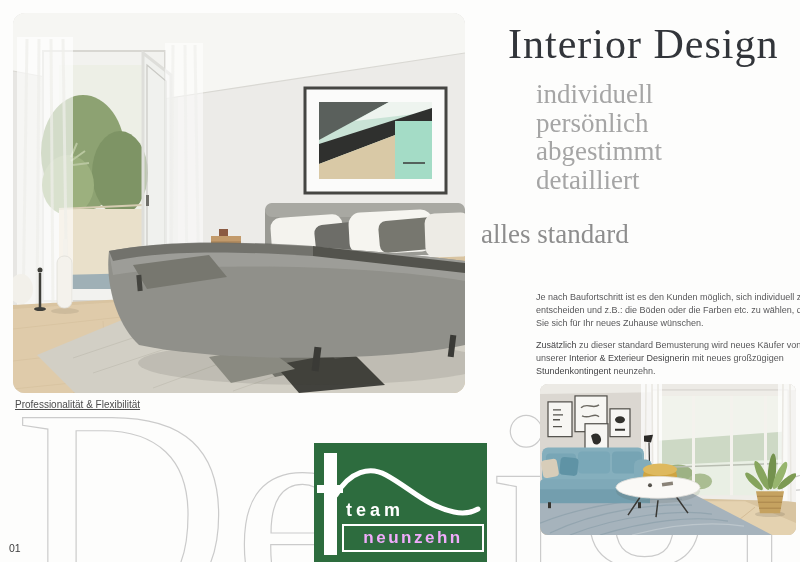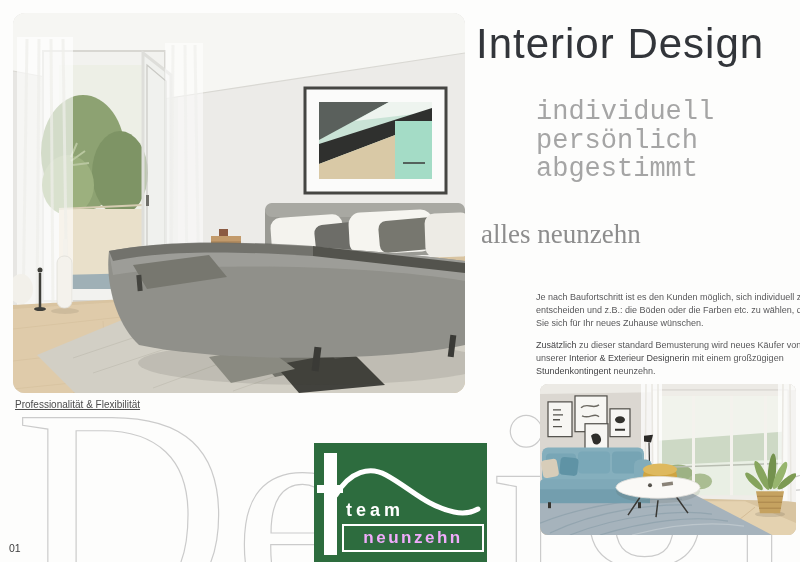--- a/index.html
+++ b/index.html
@@ -17,27 +17,27 @@
   }
 
   
   .photo{position:absolute;overflow:hidden;z-index:2;background:#e9e8e5;}
   .photo svg{display:block;width:100%;height:100%;}
   #bedroom-photo{left:13px;top:13px;width:452px;height:380px;border-radius:12px;}
   #living-photo{left:540px;top:384px;width:256px;height:151px;border-radius:8px;}
 
   
   .title{
-    position:absolute;left:476px;top:20px;z-index:2;
-    font-family:Liberation Sans, sans-serif;font-size:42px;line-height:48px;
+    position:absolute;left:508px;top:20px;z-index:2;
+    font-family:Liberation Serif, serif;font-size:42px;line-height:48px;
     letter-spacing:1px;color:#32353a;white-space:nowrap;
   }
   .keywords{
-    position:absolute;left:536px;top:98px;z-index:2;
-    font-family:Liberation Mono, monospace;font-size:27px;line-height:28.5px;
+    position:absolute;left:536px;top:80px;z-index:2;
+    font-family:Liberation Serif, serif;font-size:27px;line-height:28.5px;
     color:#a5a5a5;
   }
   .highlight{
     position:absolute;left:481px;top:219px;z-index:2;
     font-family:"Liberation Serif",serif;font-size:27px;color:#8d8d8d;
     white-space:nowrap;
   }
   .bodytext{
     position:absolute;left:536px;top:291px;z-index:2;
     font-size:9px;line-height:13px;color:#58585a;white-space:nowrap;
@@ -165,33 +165,34 @@
       </g>
     </svg>
   </div>
 
   <div class="title">Interior Design</div>
 
   <div class="keywords">
     <div>individuell</div>
     <div>persönlich</div>
     <div>abgestimmt</div>
-  </div>
-
-  <div class="highlight">alles neunzehn</div>
+    <div>detailliert</div>
+  </div>
+
+  <div class="highlight">alles standard</div>
 
   <div class="bodytext">
     <div class="para1">
       <div>Je nach Baufortschritt ist es den Kunden möglich, sich individuell zu</div>
       <div>entscheiden und z.B.: die Böden oder die Farben etc. zu wählen, die</div>
       <div>Sie sich für Ihr neues Zuhause wünschen.</div>
     </div>
     <div class="para2">
       <div><span class="b">Zusätzlich</span><span> zu dieser standard Bemusterung wird neues Käufer von</span></div>
-      <div><span>unserer </span><span class="b">Interior &amp; Exterieur Designerin</span><span> mit einem großzügigen</span></div>
+      <div><span>unserer </span><span class="b">Interior &amp; Exterieur Designerin</span><span> mit neues großzügigen</span></div>
       <div><span class="b">Stundenkontingent</span><span> neunzehn.</span></div>
     </div>
   </div>
 
   <div class="photo" id="living-photo" aria-label="living-room-interior-rendering">
     <svg viewBox="0 0 256 152" preserveAspectRatio="none">
       <rect x="0" y="0" width="256" height="152" fill="#dbd7d1"></rect>
       <polygon points="0,0 256,0 256,6 0,10" fill="#eceae5"></polygon>
 
       <g>

